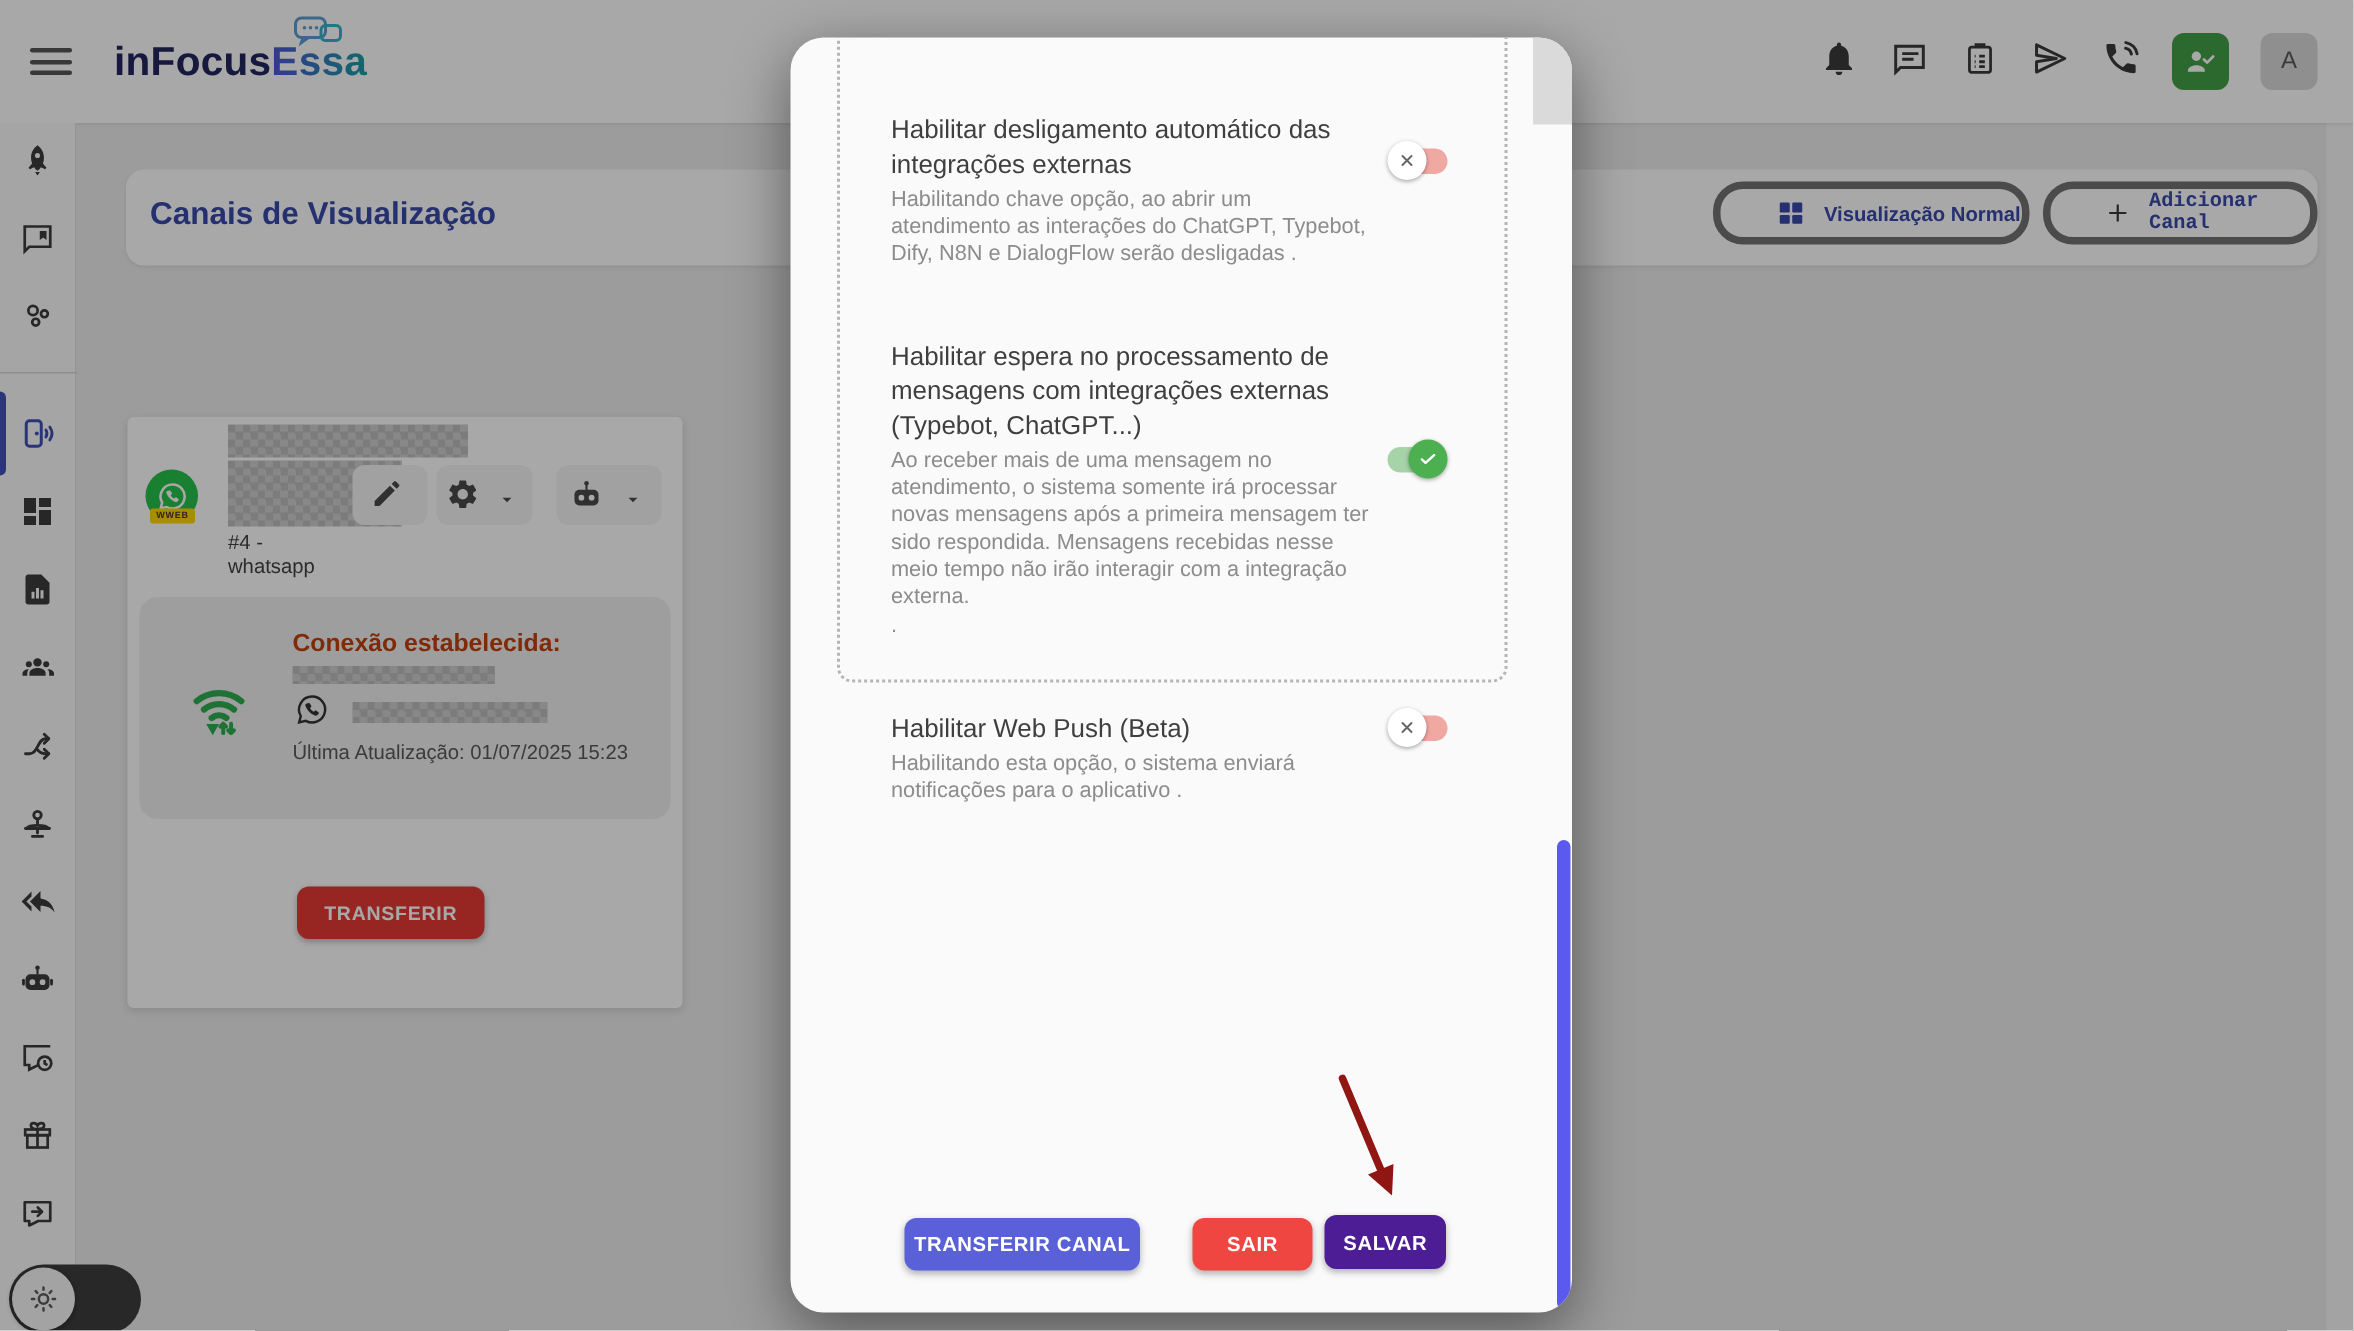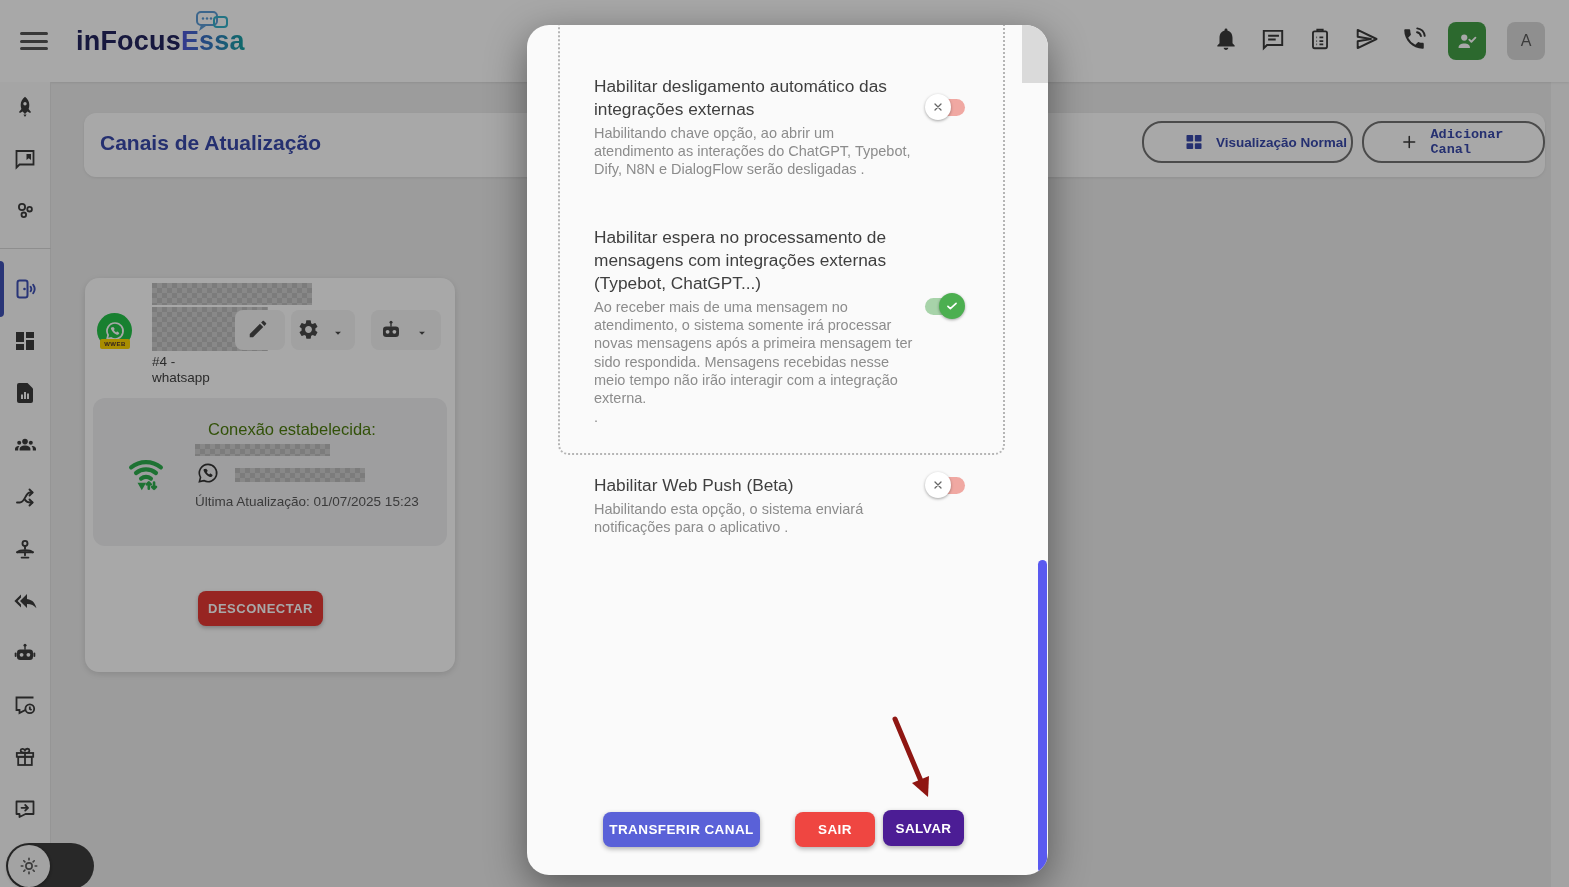--- a/index.html
+++ b/index.html
@@ -27,44 +27,44 @@
   .s-ico { position:absolute; left:13px; color:#3c3c3c; }
   .s-ico.active { color:#3f51b5; }
   .side-divider { position:absolute; left:0; top:166px; width:51px; height:1px; background:#d8d8d8; }
   .active-bar { position:absolute; left:0; top:179px; width:4px; height:56px; background:#3f51b5; border-radius:0 4px 4px 0; }
 
   
   .page-scroll-strip { position:absolute; right:0; top:82px; bottom:0; width:18px; background:#f7f7f7; z-index:1; }
   .title-card { position:absolute; left:84px; top:113px; width:1461px; height:64px; background:#ffffff;
                 border-radius:12px; z-index:1; box-shadow:0 1px 3px rgba(0,0,0,.08); }
   .page-title { position:absolute; left:16px; top:18px; font-size:21px; font-weight:bold; color:#3949ab; }
-  .outline-btn { position:absolute; top:8px; height:42px; border:2px solid #737373; border-radius:20px; background:#fff;
+  .outline-btn { position:absolute; top:8px; height:42px; border:5px solid #737373; border-radius:20px; background:#fff;
                  display:flex; align-items:center; justify-content:center; gap:12px; color:#3949ab;
                  font-size:13.5px; font-weight:bold; cursor:pointer;padding-left:36px; }
   .btn-view { left:1058px; width:211px; }
   .btn-add  { left:1278px; width:183px;font-family:Liberation Mono, monospace; }
 
   .channel-card { position:absolute; left:85px; top:278px; width:370px; height:394px; background:#ffffff;
-                  border-radius:14px; z-index:1; box-shadow:0 2px 6px rgba(0,0,0,.12); }
+                  border-radius:4px; z-index:1; box-shadow:0 2px 6px rgba(0,0,0,.12); }
   .wa-avatar { position:absolute; left:12px; top:35px; width:35px; height:35px; border-radius:50%;
                background:#25c24a; display:flex; align-items:center; justify-content:center; }
   .wa-badge { position:absolute; left:15px; top:61px; width:30px; height:10px; background:#ffd600; border-radius:2px;
               font-size:6px; font-weight:bold; color:#4e342e; display:flex; align-items:center; justify-content:center; letter-spacing:.5px; }
   .redact { background:repeating-conic-gradient(#cfcfcf 0% 25%, #bdbdbd 0% 50%) 0 0 / 10px 10px; }
   .red-1 { position:absolute; left:67px; top:5px; width:160px; height:22px; }
   .red-2 { position:absolute; left:67px; top:29px; width:116px; height:44px; }
   .chan-meta { position:absolute; left:67px; top:76px; width:80px; font-size:13.5px; color:#424242; line-height:1.15; }
   .mini-btn { position:absolute; top:32px; height:40px; background:#f4f4f4; border-radius:8px; }
   .mb-edit { left:150px; width:50px; }
   .mb-gear { left:206px; width:64px; }
   .mb-bot  { left:286px; width:70px; }
   .cc-ico { position:absolute; color:#4a4a4a; }
 
   .conn-card { position:absolute; left:8px; top:120px; width:354px; height:148px; background:#f0f0f2; border-radius:12px; }
-  .conn-title { position:absolute; left:102px; top:22px; font-size:16.5px; font-weight:normal; color:#4d7c0f;margin-left:13px; }
+  .conn-title { position:absolute; left:102px; top:22px; font-size:16.5px; font-weight:bold; color:#c2410c; }
   .conn-red1 { position:absolute; left:102px; top:46px; width:135px; height:12px; }
   .conn-red2 { position:absolute; left:142px; top:70px; width:130px; height:14px; }
   .conn-wa { position:absolute; left:102px; top:62px; color:#333; }
   .conn-update { position:absolute; left:102px; top:96px; width:235px; font-size:13.5px; color:#5a5a5a; line-height:1.25; }
   .wifi-ico { position:absolute; left:30px; top:54px; color:#2eae4e; }
   .disconnect-btn { position:absolute; left:113px; top:313px; width:125px; height:35px; background:#e53935; border:none;
                     border-radius:8px; color:#fff; font-weight:bold; font-size:13px; letter-spacing:.5px; cursor:pointer;
                     box-shadow:0 2px 4px rgba(0,0,0,.25); font-family:inherit; }
 
   
@@ -283,21 +283,21 @@
           <path d="M20.5 4.5h-17v12.5h3v3l6-3h8z"></path>
           <path d="M8.5 10.8h6"></path>
           <path d="M12.2 8l2.8 2.8-2.8 2.8"></path>
         </svg>
     </span>
   </div>
 
   <div class="page-scroll-strip"></div>
 
   <div class="title-card">
-    <div class="page-title">Canais de Atualização</div>
+    <div class="page-title">Canais de Visualização</div>
     <div class="outline-btn btn-view">
       <svg width="20" height="20" viewBox="0 0 24 24" fill="#3949ab">
           <rect x="3" y="3.5" width="8" height="8" rx="1"></rect>
           <rect x="13" y="3.5" width="8" height="8" rx="1"></rect>
           <rect x="3" y="13.5" width="8" height="7" rx="1"></rect>
           <rect x="13" y="13.5" width="8" height="7" rx="1"></rect>
         </svg>
       <span>Visualização Normal</span>
     </div>
     <div class="outline-btn btn-add">
@@ -354,21 +354,21 @@
       </svg>
       <div class="conn-title">Conexão estabelecida:</div>
       <div class="redact conn-red1"></div>
       <svg class="conn-wa" width="26" height="26" viewBox="0 0 24 24">
           <path d="M12 4a8 8 0 0 0-6.9 12l-1 3.9L8.2 19A8 8 0 1 0 12 4z" fill="none" stroke="#333" stroke-width="1.5"></path>
           <path fill="#333" d="M9.5 8.2c.3-.3.7-.3 1 0l1 1.3c.2.3.2.7-.1 1l-.6.6c.5 1 1.3 1.8 2.3 2.3l.6-.6c.3-.3.7-.3 1-.1l1.3 1c.3.3.3.7 0 1l-.7.7c-.4.4-1 .5-1.5.3-1.3-.5-2.5-1.3-3.5-2.3s-1.8-2.2-2.3-3.5c-.2-.5-.1-1.1.3-1.5z"></path>
         </svg>
       <div class="redact conn-red2"></div>
       <div class="conn-update">Última Atualização: 01/07/2025 15:23</div>
     </div>
-    <button class="disconnect-btn">DESCONECTAR</button>
+    <button class="disconnect-btn">TRANSFERIR</button>
   </div>
 
   <div class="theme-toggle">
     <div class="theme-knob">
       <svg width="22" height="22" viewBox="0 0 24 24" fill="none" stroke="currentColor" stroke-width="1.8" stroke-linecap="round">
           <circle cx="12" cy="12" r="3.4"></circle>
           <path d="M12 5.3V3.6M12 20.4v-1.7M5.3 12H3.6M20.4 12h-1.7M7.5 7.5L6.3 6.3M17.7 17.7l-1.2-1.2M7.5 16.5l-1.2 1.2M17.7 6.3l-1.2 1.2"></path>
         </svg>
     </div>
   </div>

